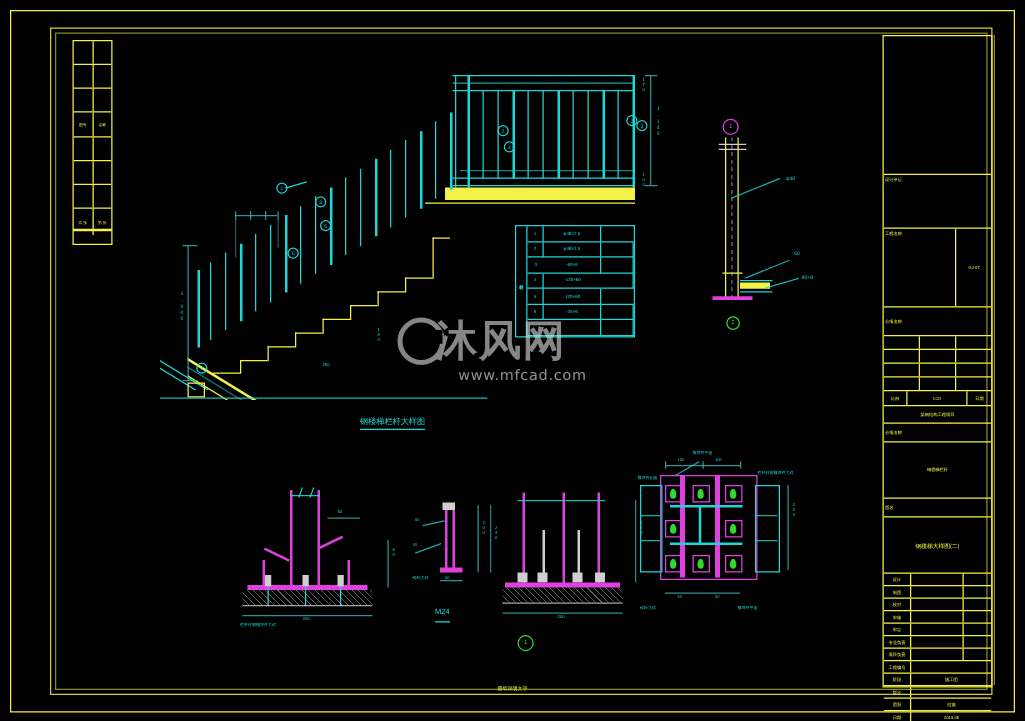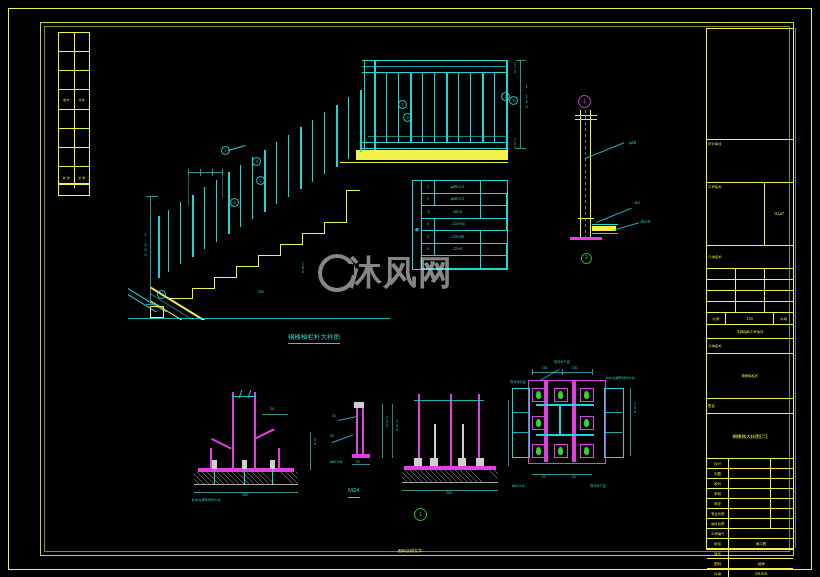--- a/index.html
+++ b/index.html
@@ -443,20 +443,21 @@
     <div class="abs t" style="left:2px;top:126px;font-size:3.2px;">锚栓大样</div>
     <div class="abs t" style="left:80px;top:126px;font-size:3.2px;">预埋件平面</div>
   </div>
 
   <div class="abs bub bub-g" style="left:414px;top:508px;width:11px;height:11px;font-size:5px;">1</div>
 
   <div class="abs" id="wm">
     <div class="ring"></div>
     <div class="ringcut"></div>
     <div class="mark" style="margin-left:30px;">沐风网</div>
+    <div class="url">www.mfcad.com</div>
   </div>
 
   <div class="abs tb" style="left:706px;top:28px;width:86px;height:520px;">
 
     <div class="tbrow" style="height:110px;">
       <div class="tbcell l" style="width:100%;align-items:flex-start;padding-top:2px;"></div>
     </div>
 
     <div class="tbrow" style="height:42px;">
       <div class="tbcell l" style="width:100%;align-items:flex-start;padding-top:2px;">设计单位</div>

